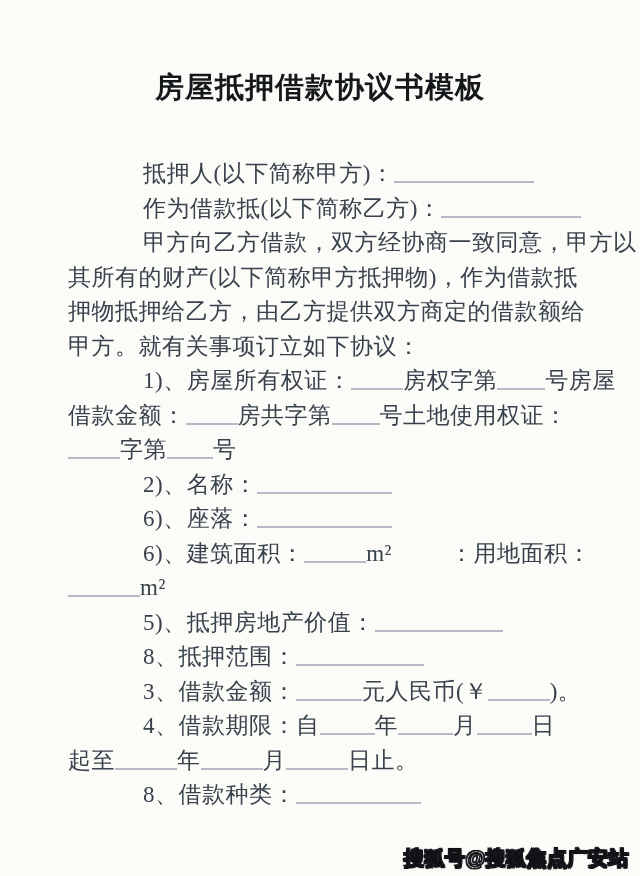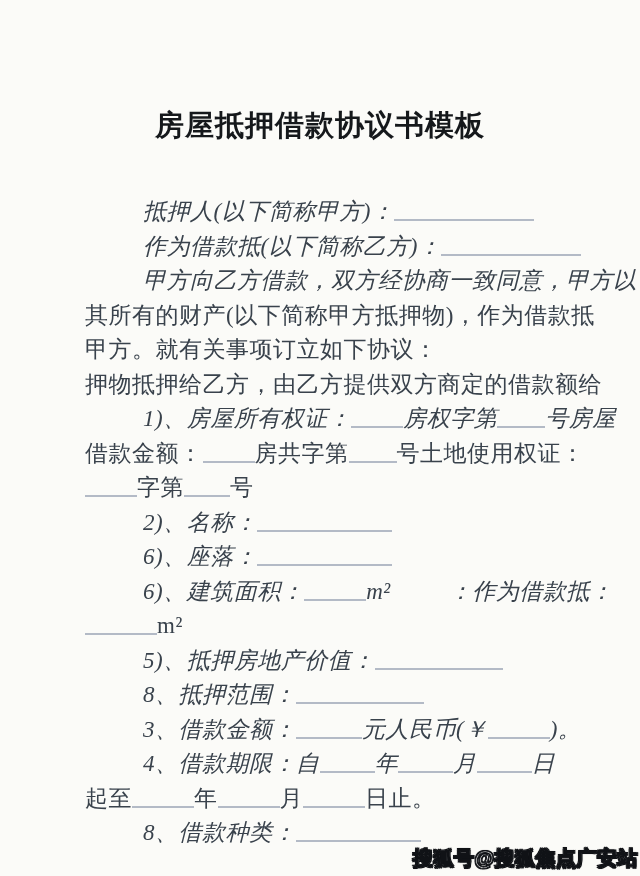--- a/index.html
+++ b/index.html
@@ -9,55 +9,54 @@
     font-family:"Liberation Serif","DejaVu Serif",serif;
   }
   .page{
     position:relative;
     width:640px;height:876px;
     background:var(--bg,#fbfbf8);
     overflow:hidden;
   }
   .title{
     margin:0;
-    padding-top:108px;
+    padding-top:70px;
     text-align:center;
     font-family:"Liberation Sans","DejaVu Sans",sans-serif;
     font-weight:700;
     font-size:29px;
     line-height:35px;
     letter-spacing:1px;
     color:var(--title,#15181b);
   }
   .doc-body{
     margin-top:52px;
   }
   .line{
     height:34.5px;
     line-height:34.5px;
     font-size:23px;
     color:var(--ink,#39424c);
-    padding-left:85px;
+    padding-left:68px;
     white-space:nowrap;
   }
   .line.indent{
     padding-left:143px;
-    font-style:italic;
   }
   .txt{letter-spacing:.5px;}
   .blank{
     display:inline-block;
     height:2px;
     border-bottom:2px solid var(--blank,#b3bac6);
     vertical-align:-2px;
   }
   .gap{display:inline-block;}
   .watermark{
     position:absolute;
-    right:2px;
+    right:11px;
     bottom:4px;
     font-family:"Liberation Sans","DejaVu Sans",sans-serif;
     font-weight:700;
     font-size:20px;
     color:var(--wm,#ffffff);
     -webkit-text-stroke:1px var(--wm-outline,#101216);
     text-shadow:
       1px 1px 0 var(--wm-outline,#101216),
      -1px -1px 0 var(--wm-outline,#101216),
       1px -1px 0 var(--wm-outline,#101216),
@@ -70,28 +69,28 @@
 <body>
 
 <div class="page">
   <h1 class="title">房屋抵押借款协议书模板</h1>
 
   <div class="doc-body" id="doc-body">
       <div class="line indent"><span class="txt">抵押人(以下简称甲方)：</span><span class="blank" style="width: 140px;"></span></div>
       <div class="line indent"><span class="txt">作为借款抵(以下简称乙方)：</span><span class="blank" style="width: 140px;"></span></div>
       <div class="line indent"><span class="txt">甲方向乙方借款，双方经协商一致同意，甲方以</span></div>
       <div class="line"><span class="txt">其所有的财产(以下简称甲方抵押物)，作为借款抵</span></div>
+      <div class="line"><span class="txt">押物抵押给乙方，由乙方提供双方商定的借款额给</span></div>
       <div class="line"><span class="txt">甲方。就有关事项订立如下协议：</span></div>
-      <div class="line"><span class="txt">押物抵押给乙方，由乙方提供双方商定的借款额给</span></div>
       <div class="line indent"><span class="txt">1)、房屋所有权证：</span><span class="blank" style="width: 52px;"></span><span class="txt">房权字第</span><span class="blank" style="width: 48px;"></span><span class="txt">号房屋</span></div>
       <div class="line"><span class="txt">借款金额：</span><span class="blank" style="width: 52px;"></span><span class="txt">房共字第</span><span class="blank" style="width: 48px;"></span><span class="txt">号土地使用权证：</span></div>
       <div class="line"><span class="blank" style="width: 52px;"></span><span class="txt">字第</span><span class="blank" style="width: 46px;"></span><span class="txt">号</span></div>
       <div class="line indent"><span class="txt">2)、名称：</span><span class="blank" style="width: 135px;"></span></div>
       <div class="line indent"><span class="txt">6)、座落：</span><span class="blank" style="width: 135px;"></span></div>
-      <div class="line indent"><span class="txt">6)、建筑面积：</span><span class="blank" style="width: 62px;"></span><span class="txt">m²</span><span class="gap" style="width: 58px;"></span><span class="txt">：作为借款抵：</span></div>
+      <div class="line indent"><span class="txt">6)、建筑面积：</span><span class="blank" style="width: 62px;"></span><span class="txt">m²</span><span class="gap" style="width: 58px;"></span><span class="txt">：用地面积：</span></div>
       <div class="line"><span class="blank" style="width: 72px;"></span><span class="txt">m²</span></div>
       <div class="line indent"><span class="txt">5)、抵押房地产价值：</span><span class="blank" style="width: 128px;"></span></div>
       <div class="line indent"><span class="txt">8、抵押范围：</span><span class="blank" style="width: 128px;"></span></div>
       <div class="line indent"><span class="txt">3、借款金额：</span><span class="blank" style="width: 66px;"></span><span class="txt">元人民币(￥</span><span class="blank" style="width: 62px;"></span><span class="txt">)。</span></div>
       <div class="line indent"><span class="txt">4、借款期限：自</span><span class="blank" style="width: 55px;"></span><span class="txt">年</span><span class="blank" style="width: 55px;"></span><span class="txt">月</span><span class="blank" style="width: 55px;"></span><span class="txt">日</span></div>
       <div class="line"><span class="txt">起至</span><span class="blank" style="width: 62px;"></span><span class="txt">年</span><span class="blank" style="width: 62px;"></span><span class="txt">月</span><span class="blank" style="width: 62px;"></span><span class="txt">日止。</span></div>
       <div class="line indent"><span class="txt">8、借款种类：</span><span class="blank" style="width: 125px;"></span></div>
     </div>
 
   <div class="watermark">搜狐号@搜狐焦点广安站</div>

